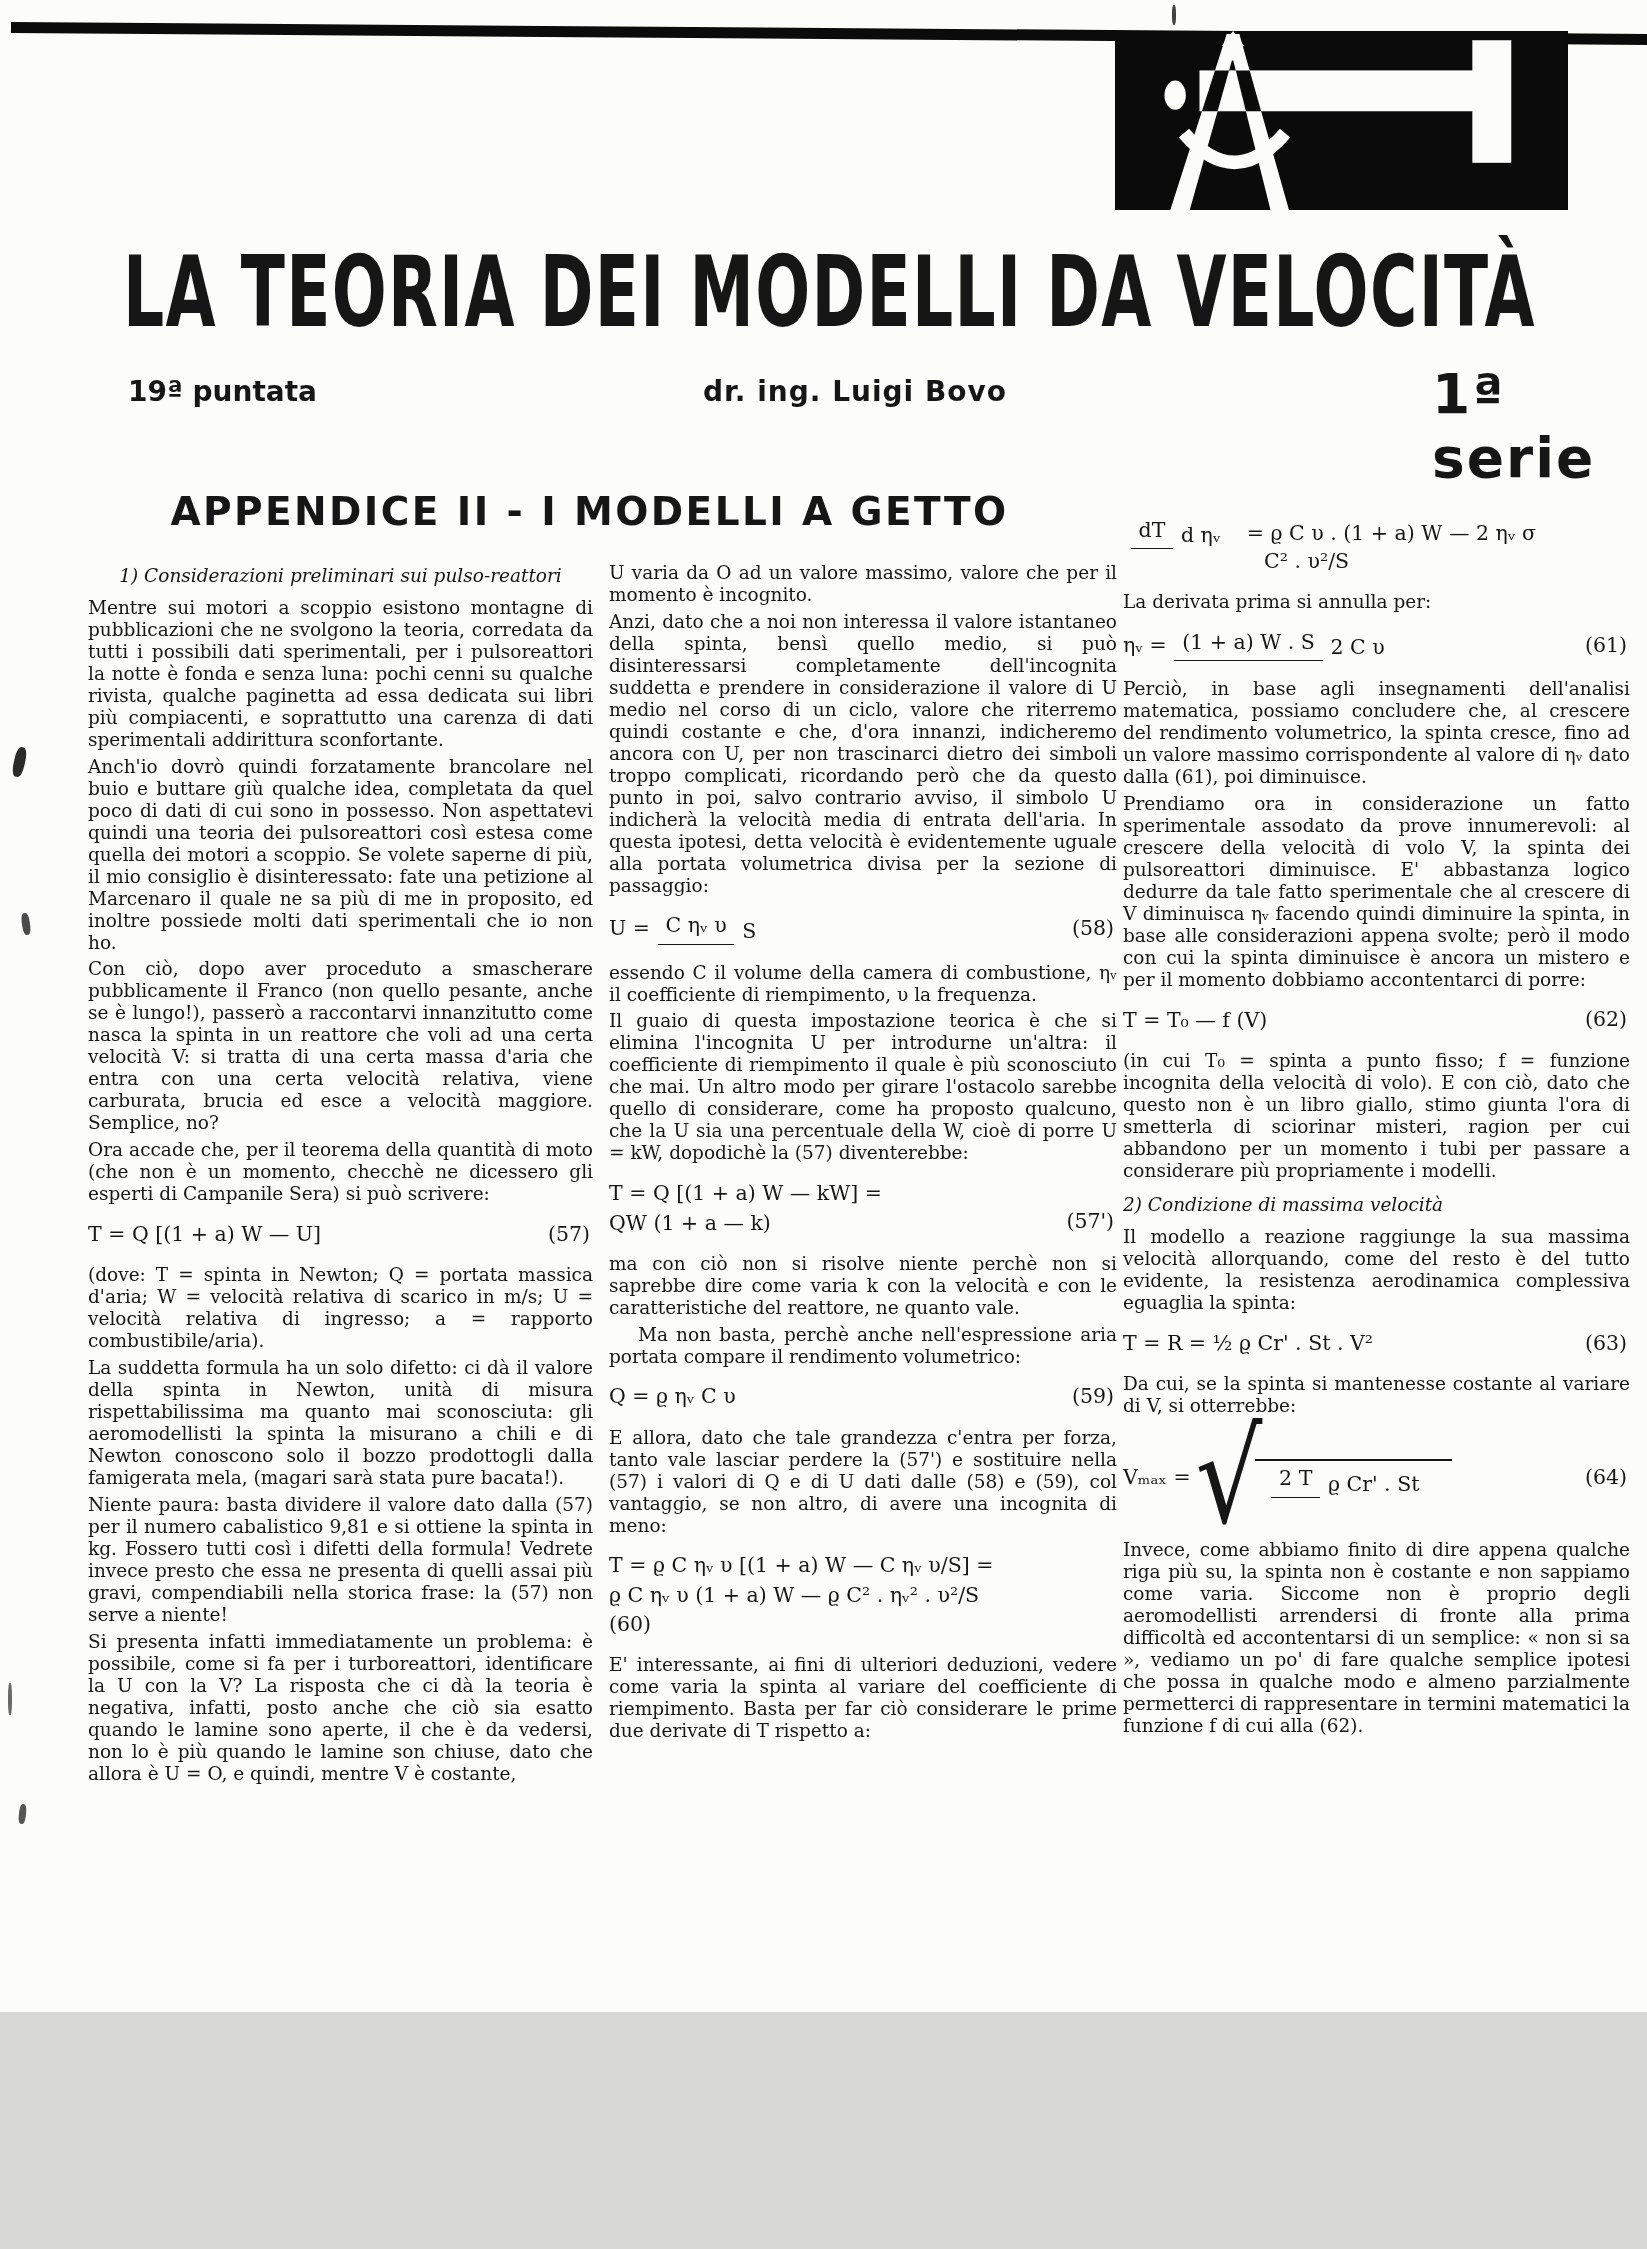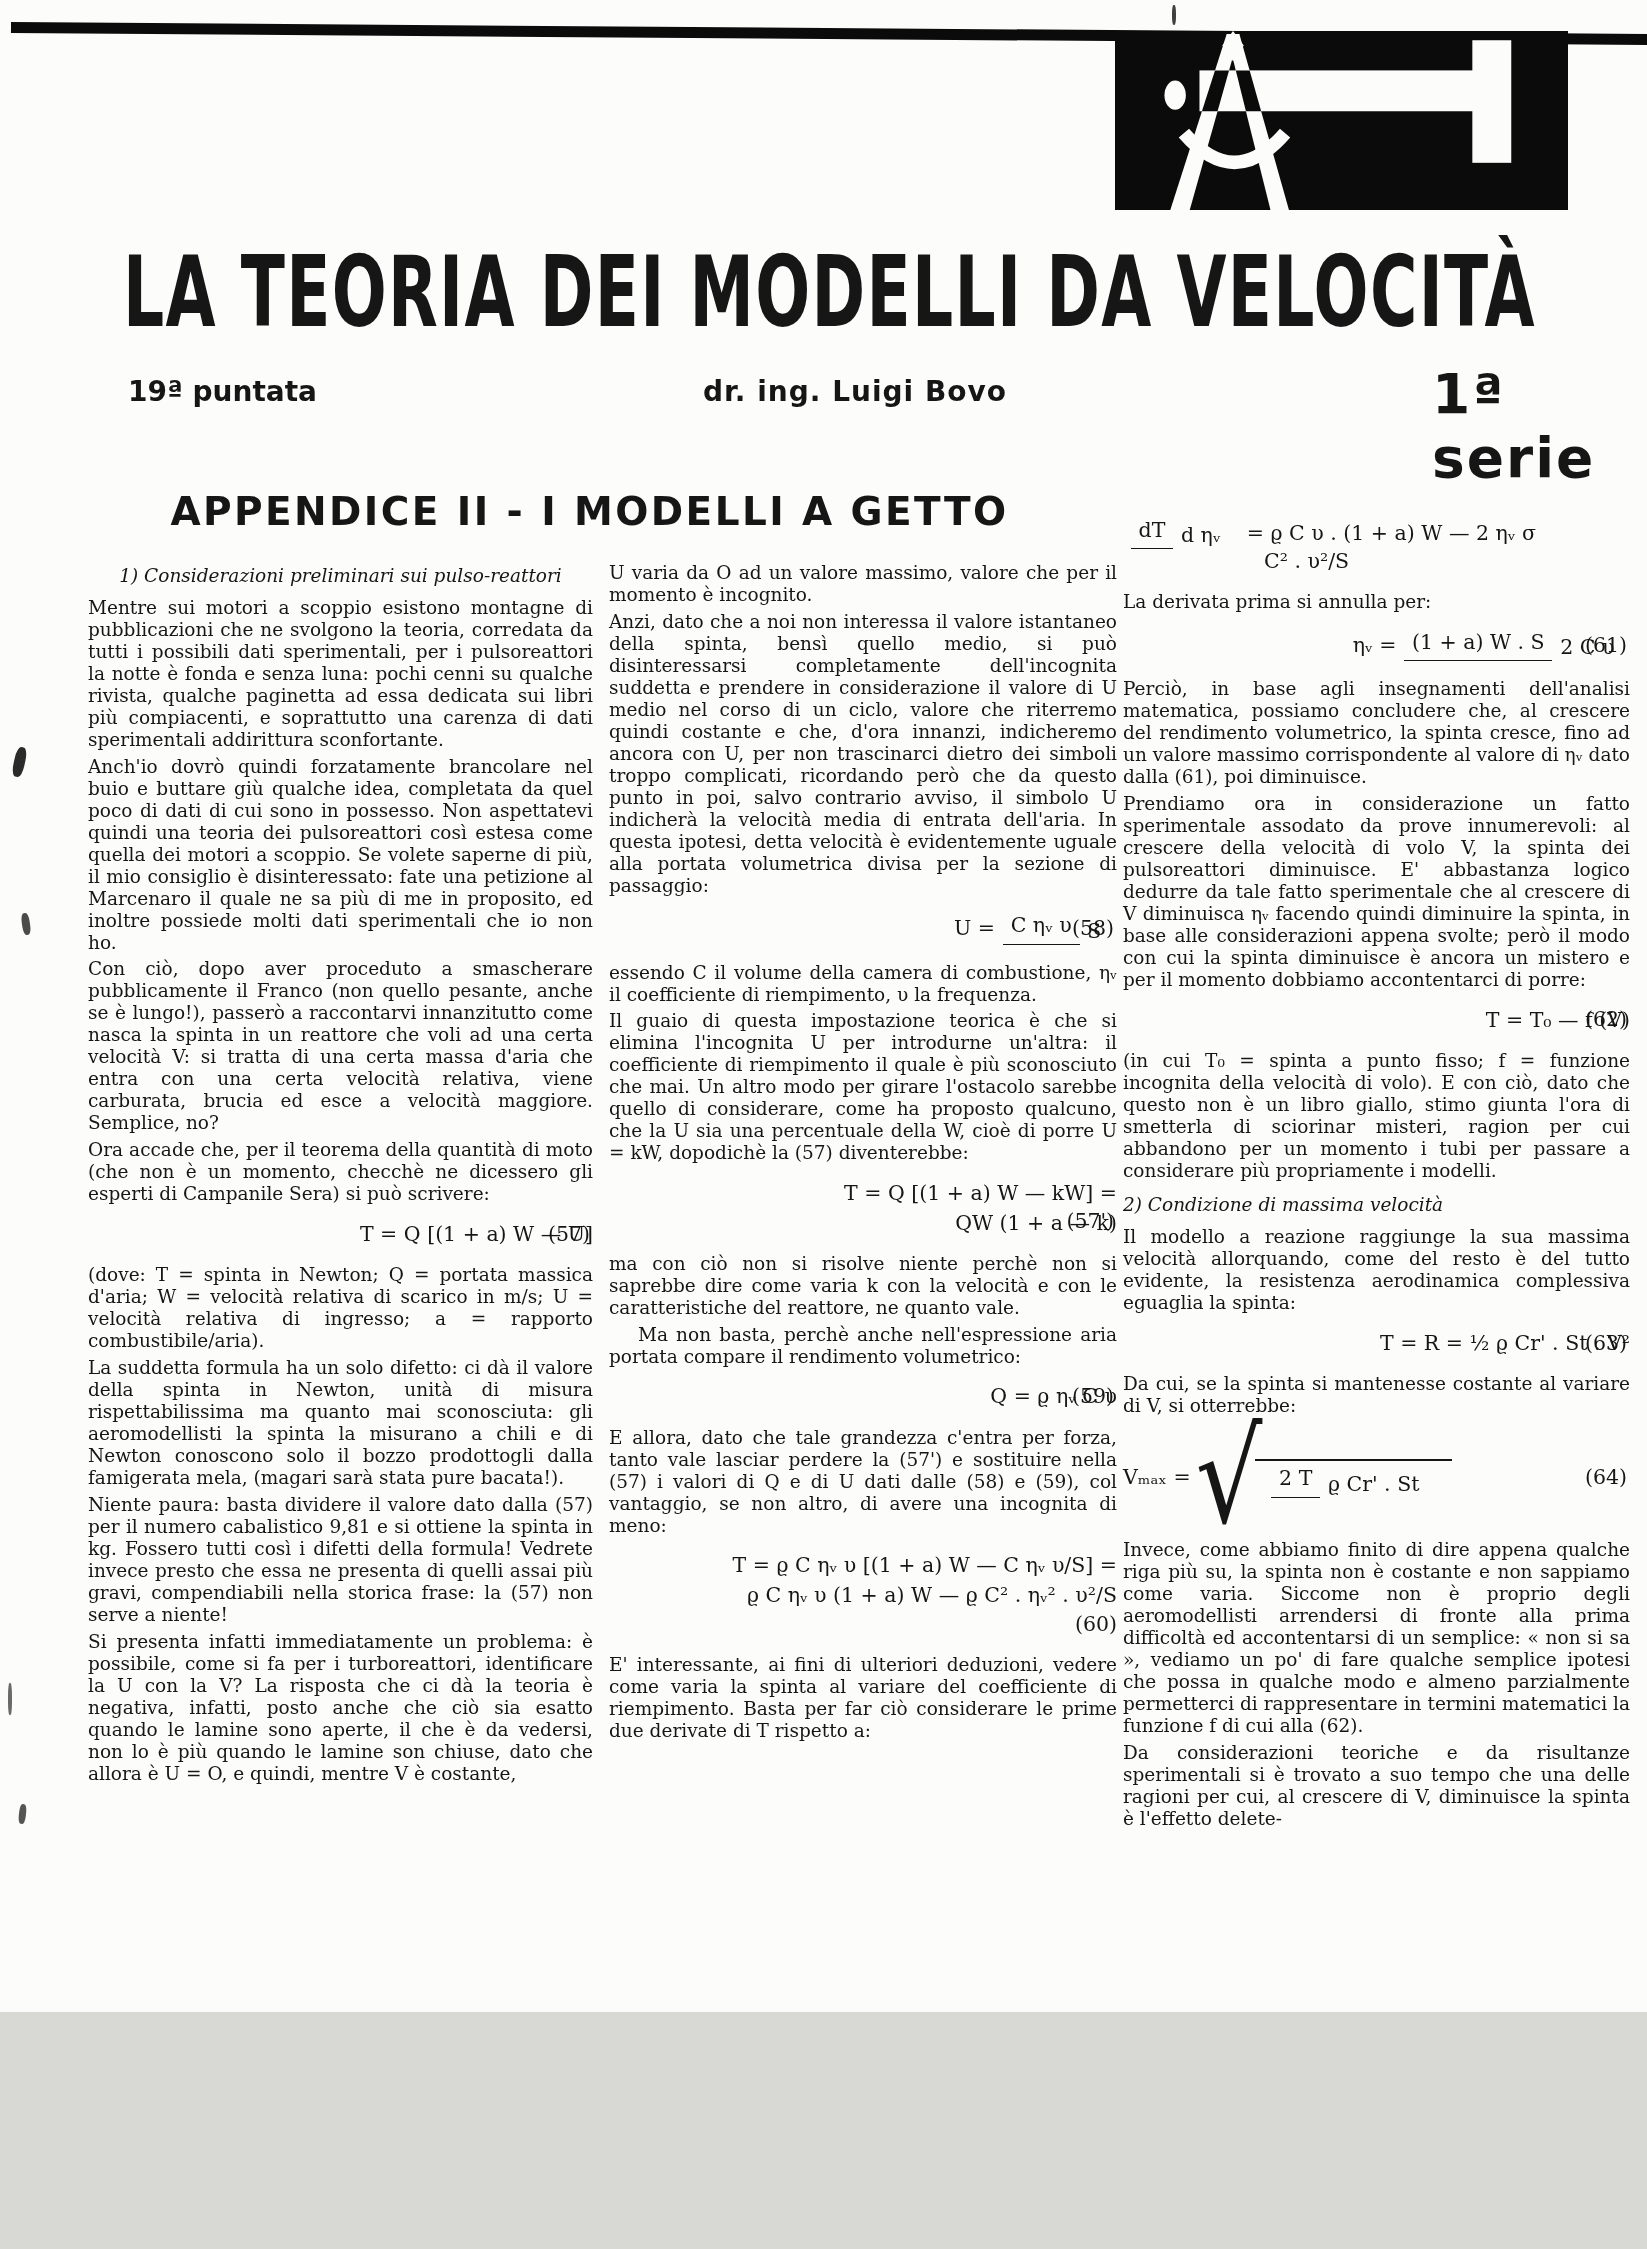--- a/index.html
+++ b/index.html
@@ -24,21 +24,21 @@
   
   .col{position:absolute;font-size:18.5px;line-height:22px;text-align:justify;}
   .col-left{left:88px;top:562px;width:505px;}
   .col-mid{left:609px;top:562px;width:508px;}
   .col-right{left:1123px;top:501px;width:507px;}
   .para{margin:0 0 4.9px 0;}
   .para.indent{text-indent:29px;}
   .subhead{font-style:italic;margin:2.9px 0 9.8px 0;text-align:center;}
   .subhead2{font-style:italic;margin:12.7px 0 9.8px 0;text-align:left;}
   
-  .formula{position:relative;margin:16.6px 0;font-size:20.5px;line-height:1.25;text-align:right;}
+  .formula{position:relative;margin:16.6px 0;font-size:20.5px;line-height:1.25;text-align:left;}
   .formula .fbody{display:inline-flex;align-items:center;justify-content:center;}
   .ftag{position:absolute;right:2.9px;top:50%;transform:translateY(-50%);}
   .ftag.bottomtag{top:auto;bottom:2px;transform:none;}
   .frac{display:inline-flex;flex-direction:row;align-items:center;vertical-align:middle;margin:0 7.8px;}
   .frac .num{padding:0 7.8px 4.9px;border-bottom:1.5px solid #161616;}
   .frac .den{padding:4.9px 7.8px 0;}
   .stack .fline{display:block;}
   .stack .fline + .fline{margin-top:3.9px;}
   .tagline{margin-top:6.8px;}
   .fleft{text-align:left;}
@@ -199,21 +199,20 @@
             <span class="frac">
               <span class="num">2 T</span>
               <span class="den">ϱ Cr' . St</span>
             </span>
           </span>
         </span>
       </span>
       <span class="ftag">(64)</span>
     </div>
     <p class="para">Invece, come abbiamo finito di dire appena qualche riga più su, la spinta non è costante e non sappiamo come varia. Siccome non è proprio degli aeromodellisti arrendersi di fronte alla prima difficoltà ed accontentarsi di un semplice: « non si sa », vediamo un po' di fare qualche semplice ipotesi che possa in qualche modo e almeno parzialmente permetterci di rappresentare in termini matematici la funzione f di cui alla (62).</p>
-    <p class="para">Da considerazioni teoriche e da risultanze sperimentali si è trovato a suo tempo che una delle ragioni per cui, al crescere di V, diminuisce la spinta è l'effetto delete-</p>
   </div>
 
   <div class="footer">RASSEGNA DI MODELLISMO N. 53 - FEBBRAIO-MARZO 1961 - PAG. 15</div>
 
   <div class="artifact a1"></div>
   <div class="artifact a2"></div>
   <div class="artifact a3"></div>
   <div class="artifact a4"></div>
   <div class="artifact a5"></div>
   <div class="artifact a6"></div>

